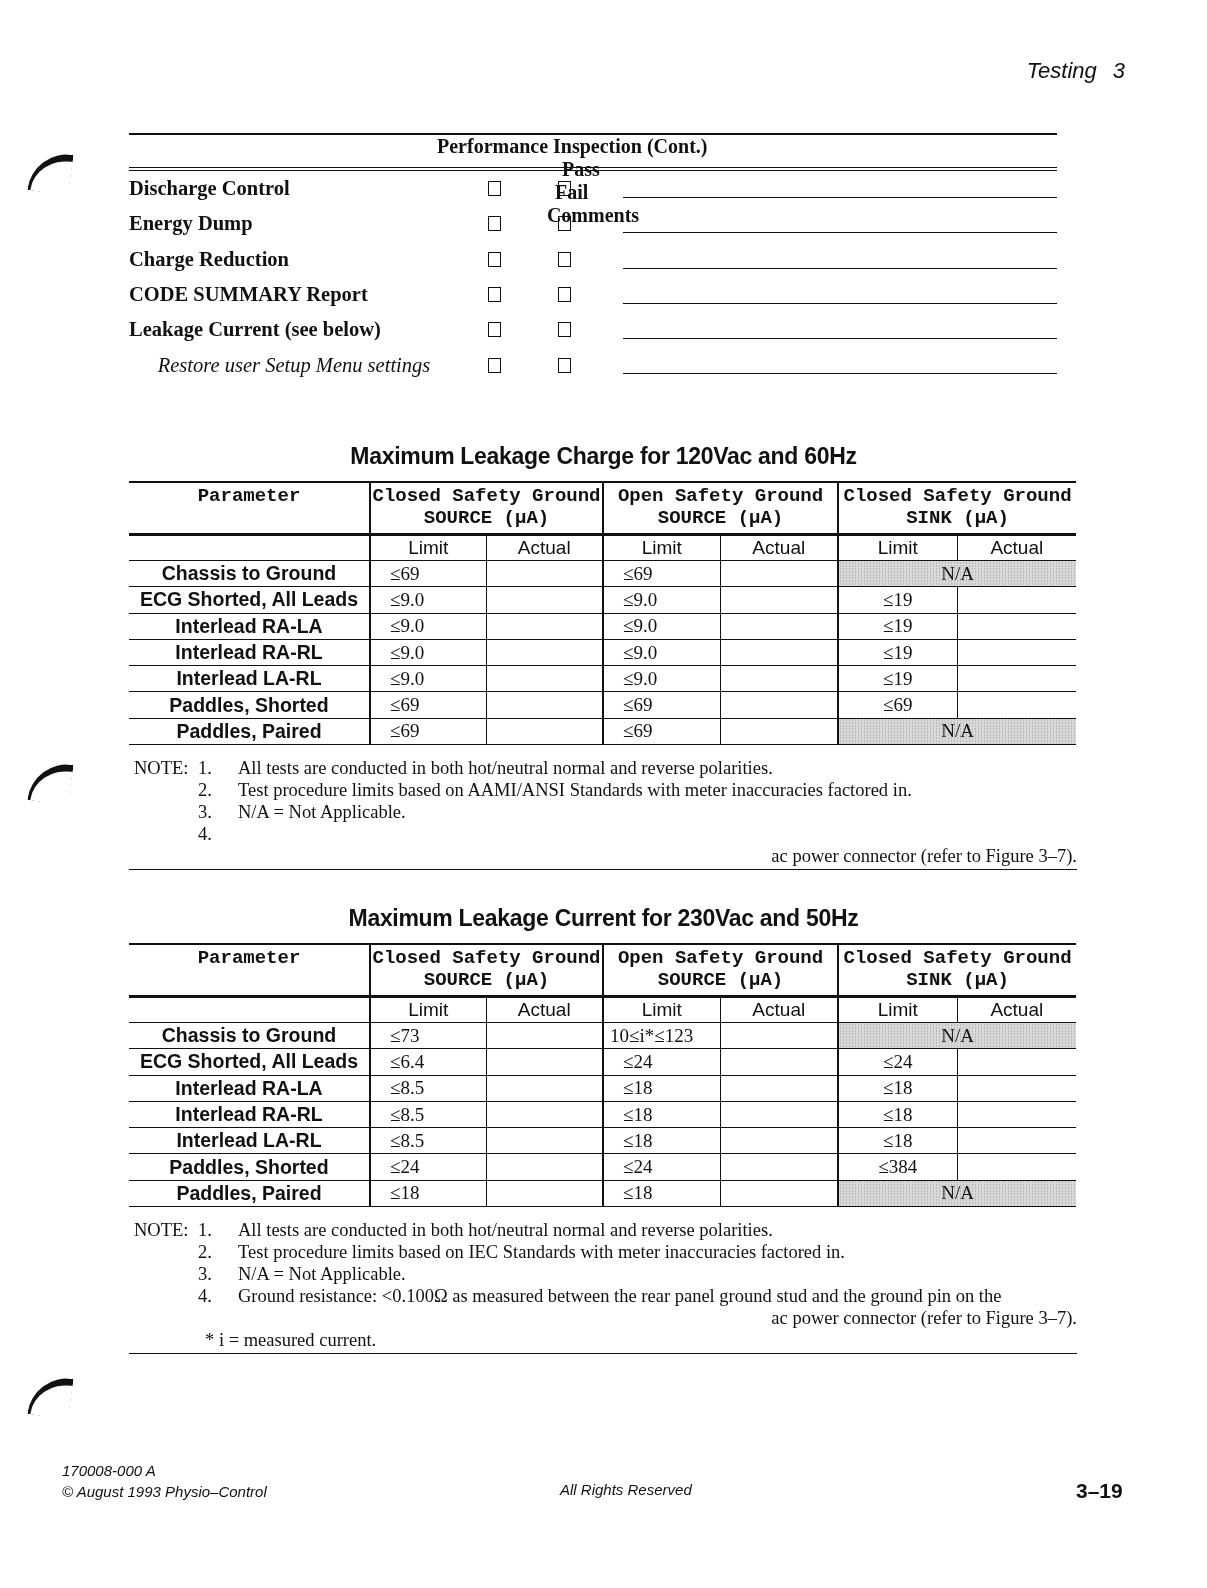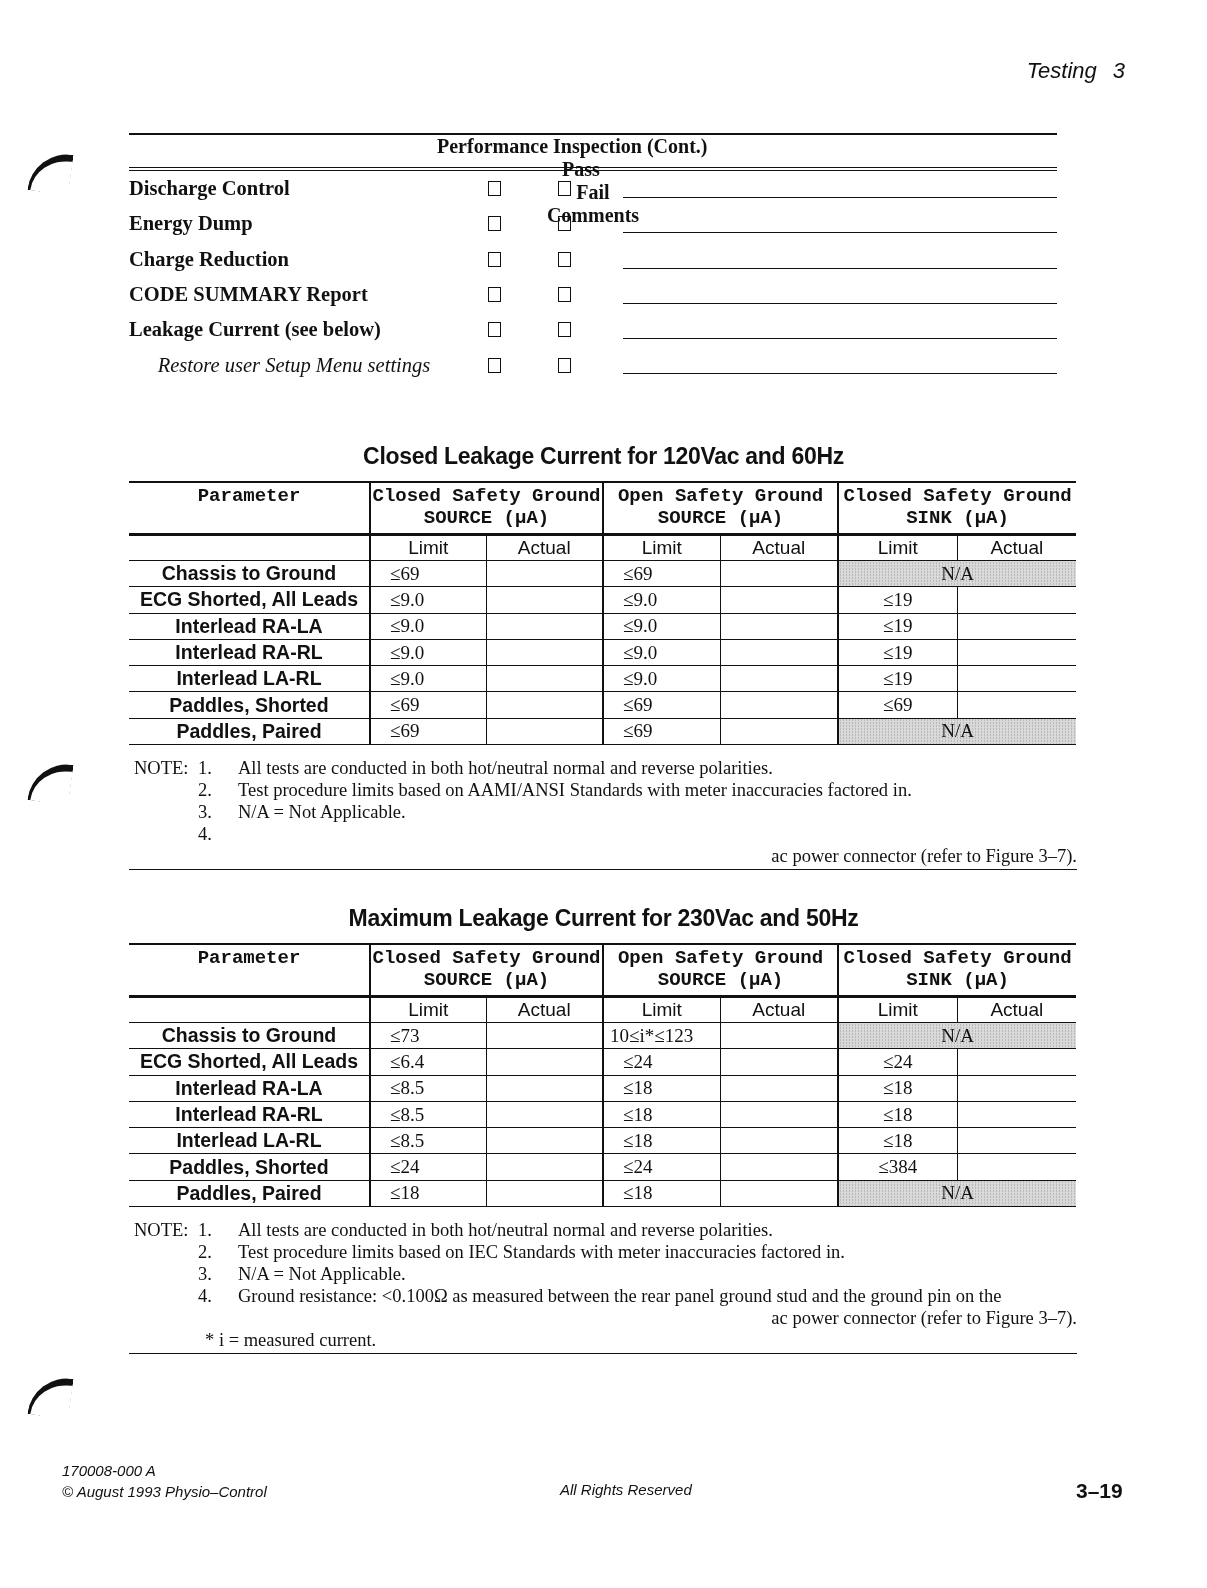--- a/index.html
+++ b/index.html
@@ -9,21 +9,21 @@
     .running-head { right: 82px; top: 58px; font-family: "Liberation Sans", sans-serif; font-style: italic; font-size: 22px; }
     .running-head span + span { margin-left: 16px; }
 
     .binder-hole { width: 38px; height: 34px; border-top: 7px solid #111; border-left: 3px solid #111; border-radius: 40px 0 0 0; transform: rotate(8deg); }
 
     
     .pi { left: 129px; top: 133px; width: 928px; }
     .pi-head { border-top: 2px solid #111; border-bottom: 4px double #111; height: 32px; display: flex; align-items: center; font-weight: bold; font-size: 20px; flex-direction: column; }
     .pi-head .c1 { width: 320px; padding-left: 8px; }
     .pi-head .c2 { width: 62px; }
-    .pi-head .c3 { width: 76px; text-align: center; }
+    .pi-head .c3 { width: 76px; }
     .pi-row { height: 35.3px; display: flex; align-items: center; font-size: 20.5px; font-weight: bold; }
     .pi-row .c1 { width: 330px; }
     .pi-row .c1.italic { font-weight: normal; font-style: italic; text-align: center; }
     .pi-row .box { width: 11px; height: 13px; border: 1.5px solid #111; display: inline-block; }
     .pi-row .cpass { width: 70px; display: flex; justify-content: center; }
     .pi-row .cfail { width: 70px; display: flex; justify-content: center; }
     .pi-row .line { flex: 1; margin-left: 24px; border-bottom: 1.8px solid #111; height: 22px; align-self: flex-start; margin-top: 4px; }
 
     
     .lk-title { left: 0; width: 1207px; text-align: center; font-family: "Liberation Sans", sans-serif; font-weight: bold; font-size: 23px; letter-spacing: -0.3px; }
@@ -124,21 +124,21 @@
           <span class="box"></span>
         </div>
         <div class="cfail">
           <span class="box"></span>
         </div>
         <div class="line"></div>
       </div>
     </div>
 </div>
 
-<div class="abs lk-title" style="top:443px;">Closed Leakage Current for 120Vac and 60Hz</div>
+<div class="abs lk-title" style="top:443px;">Maximum Leakage Charge for 120Vac and 60Hz</div>
 <table class="lk" id="t120" style="top:481px;">
     <colgroup>
       <col style="width:241px">
       <col style="width:116px">
       <col style="width:117px">
       <col style="width:117px">
       <col style="width:118px">
       <col style="width:119px">
       <col style="width:119px">
     </colgroup>

